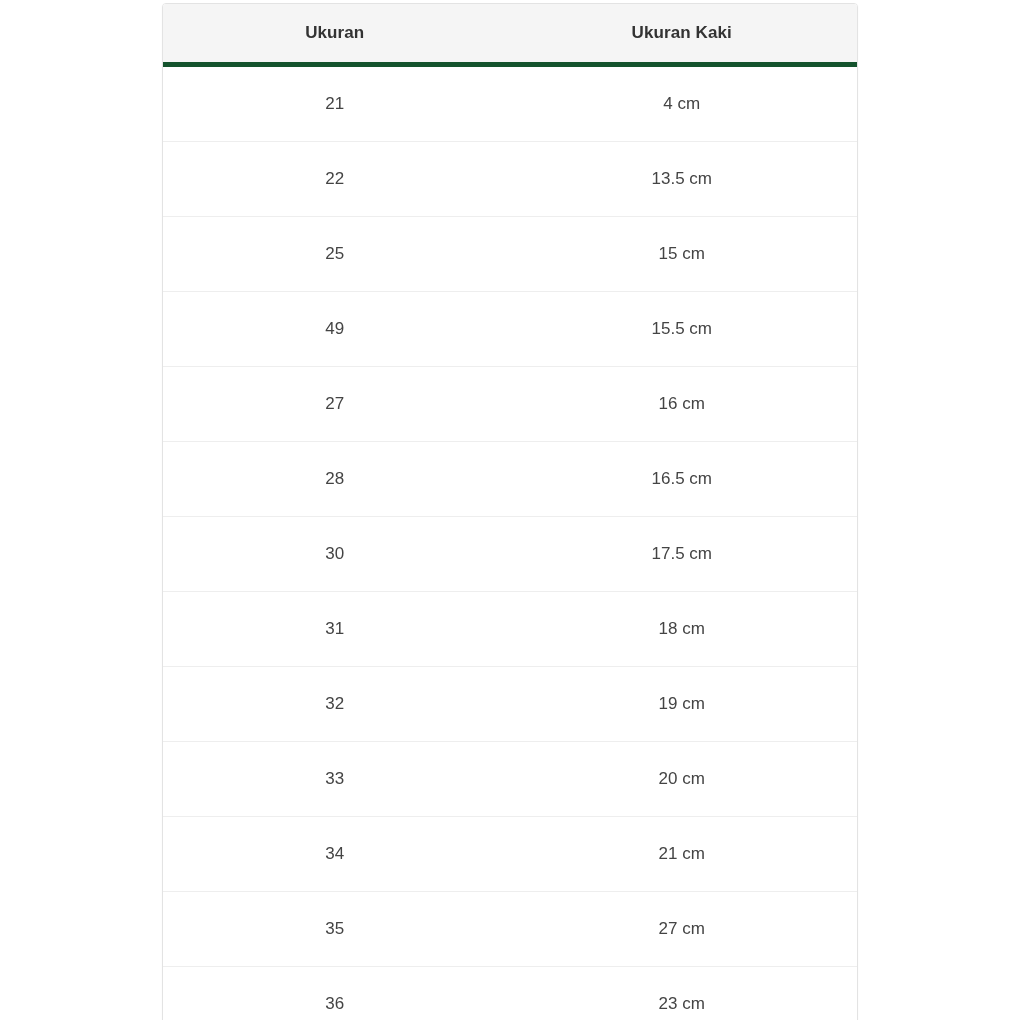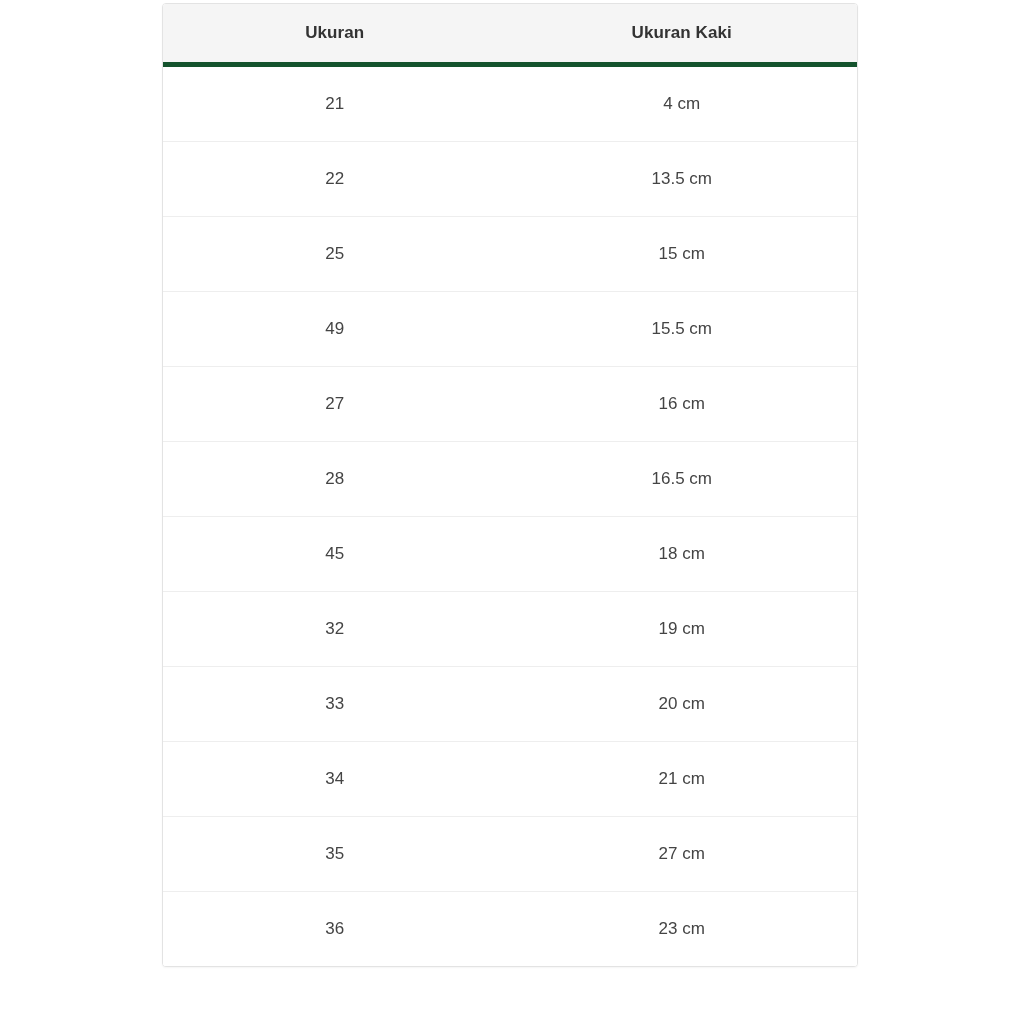--- a/index.html
+++ b/index.html
@@ -111,21 +111,25 @@
           </tr>
           <tr>
             <td>27</td>
             <td>16 cm</td>
           </tr>
           <tr>
             <td>28</td>
             <td>16.5 cm</td>
           </tr>
           <tr>
-            <td>45</td>
+            <td>30</td>
+            <td>17.5 cm</td>
+          </tr>
+          <tr>
+            <td>31</td>
             <td>18 cm</td>
           </tr>
           <tr>
             <td>32</td>
             <td>19 cm</td>
           </tr>
           <tr>
             <td>33</td>
             <td>20 cm</td>
           </tr>

